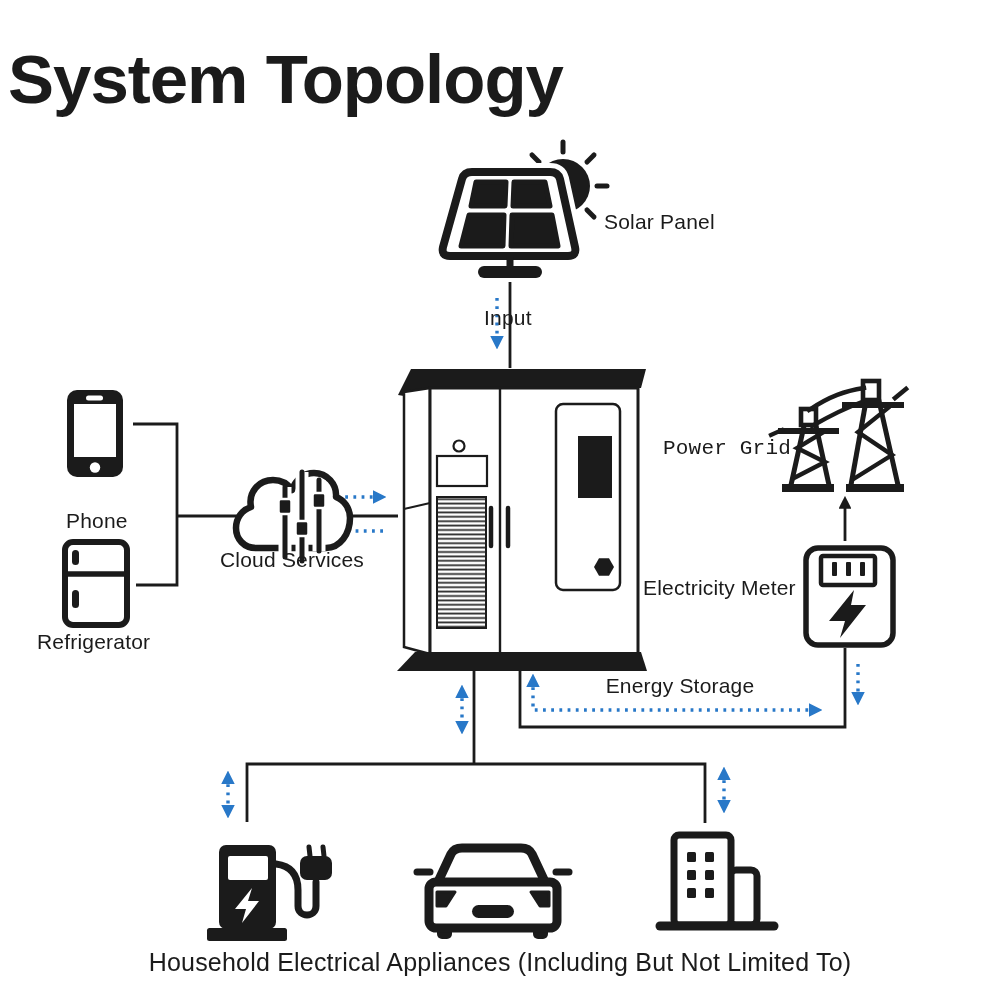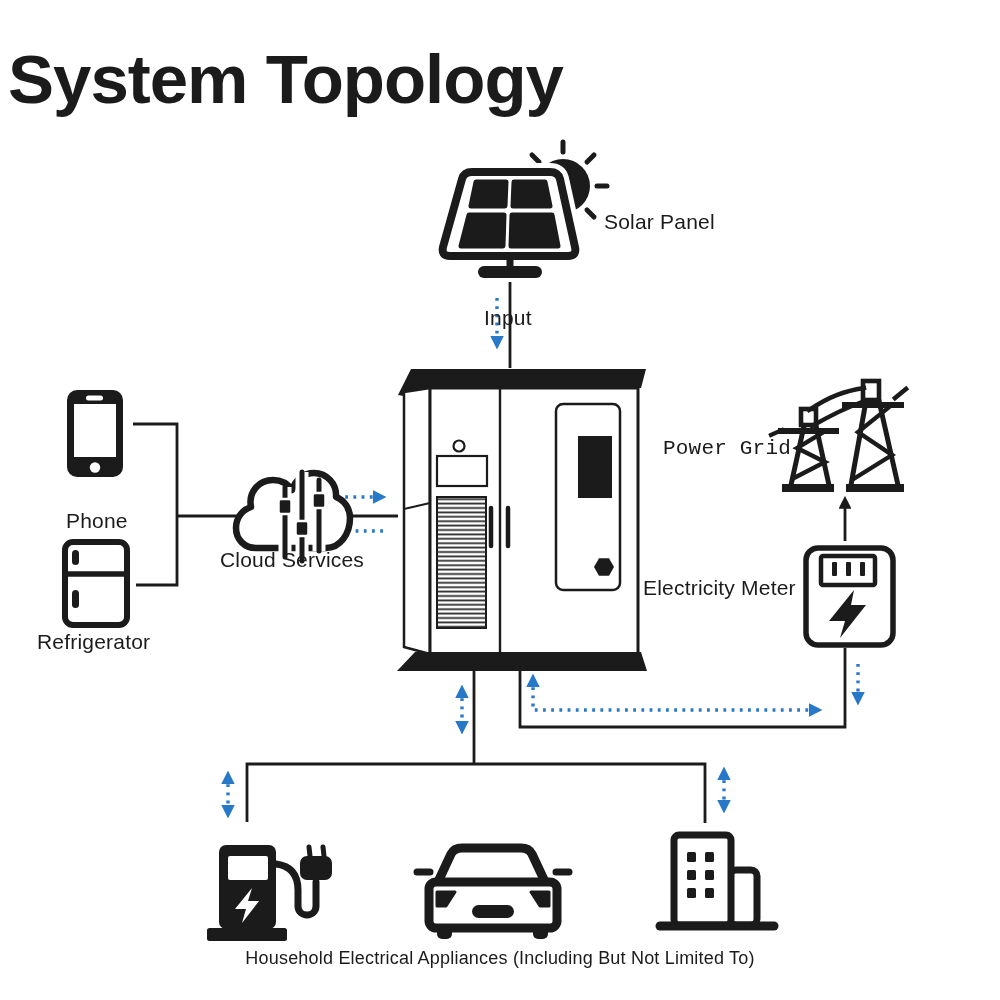--- a/index.html
+++ b/index.html
@@ -202,18 +202,19 @@
         <rect x="705" y="888" width="9" height="10" rx="1.5"></rect>
       </g>
       <line class="s-ink" stroke-width="9" stroke-linecap="round" x1="660" y1="926" x2="774" y2="926"></line>
     </g>
   </svg>
 
   <div class="lbl" style="left:604px; top:210px;">Solar Panel</div>
   <div class="lbl" style="left:441px; top:306px;margin-left:43px;">Input</div>
   <div class="lbl" style="left:663px; top:437px;font-family:Liberation Mono, monospace;">Power Grid</div>
   <div class="lbl" style="left:643px; top:576px;">Electricity Meter</div>
+  <div class="lbl center" style="left:585px; top:674px; width:190px; font-size:21px;">Energy Storage</div>
   <div class="lbl" style="left:66px; top:477px;margin-top:32px;">Phone</div>
   <div class="lbl" style="left:37px; top:630px;">Refrigerator</div>
   <div class="lbl" style="left:220px; top:548px;text-align:right;">Cloud Services</div>
-  <div class="lbl center" style="left:0; top:948px; width:100%; font-size:18px;">Household Electrical Appliances (Including But Not Limited To)</div>
+  <div class="lbl center" style="left:0; top:948px; width:100%; font-size:25px;">Household Electrical Appliances (Including But Not Limited To)</div>
 
 </div>
 
 </body></html>

